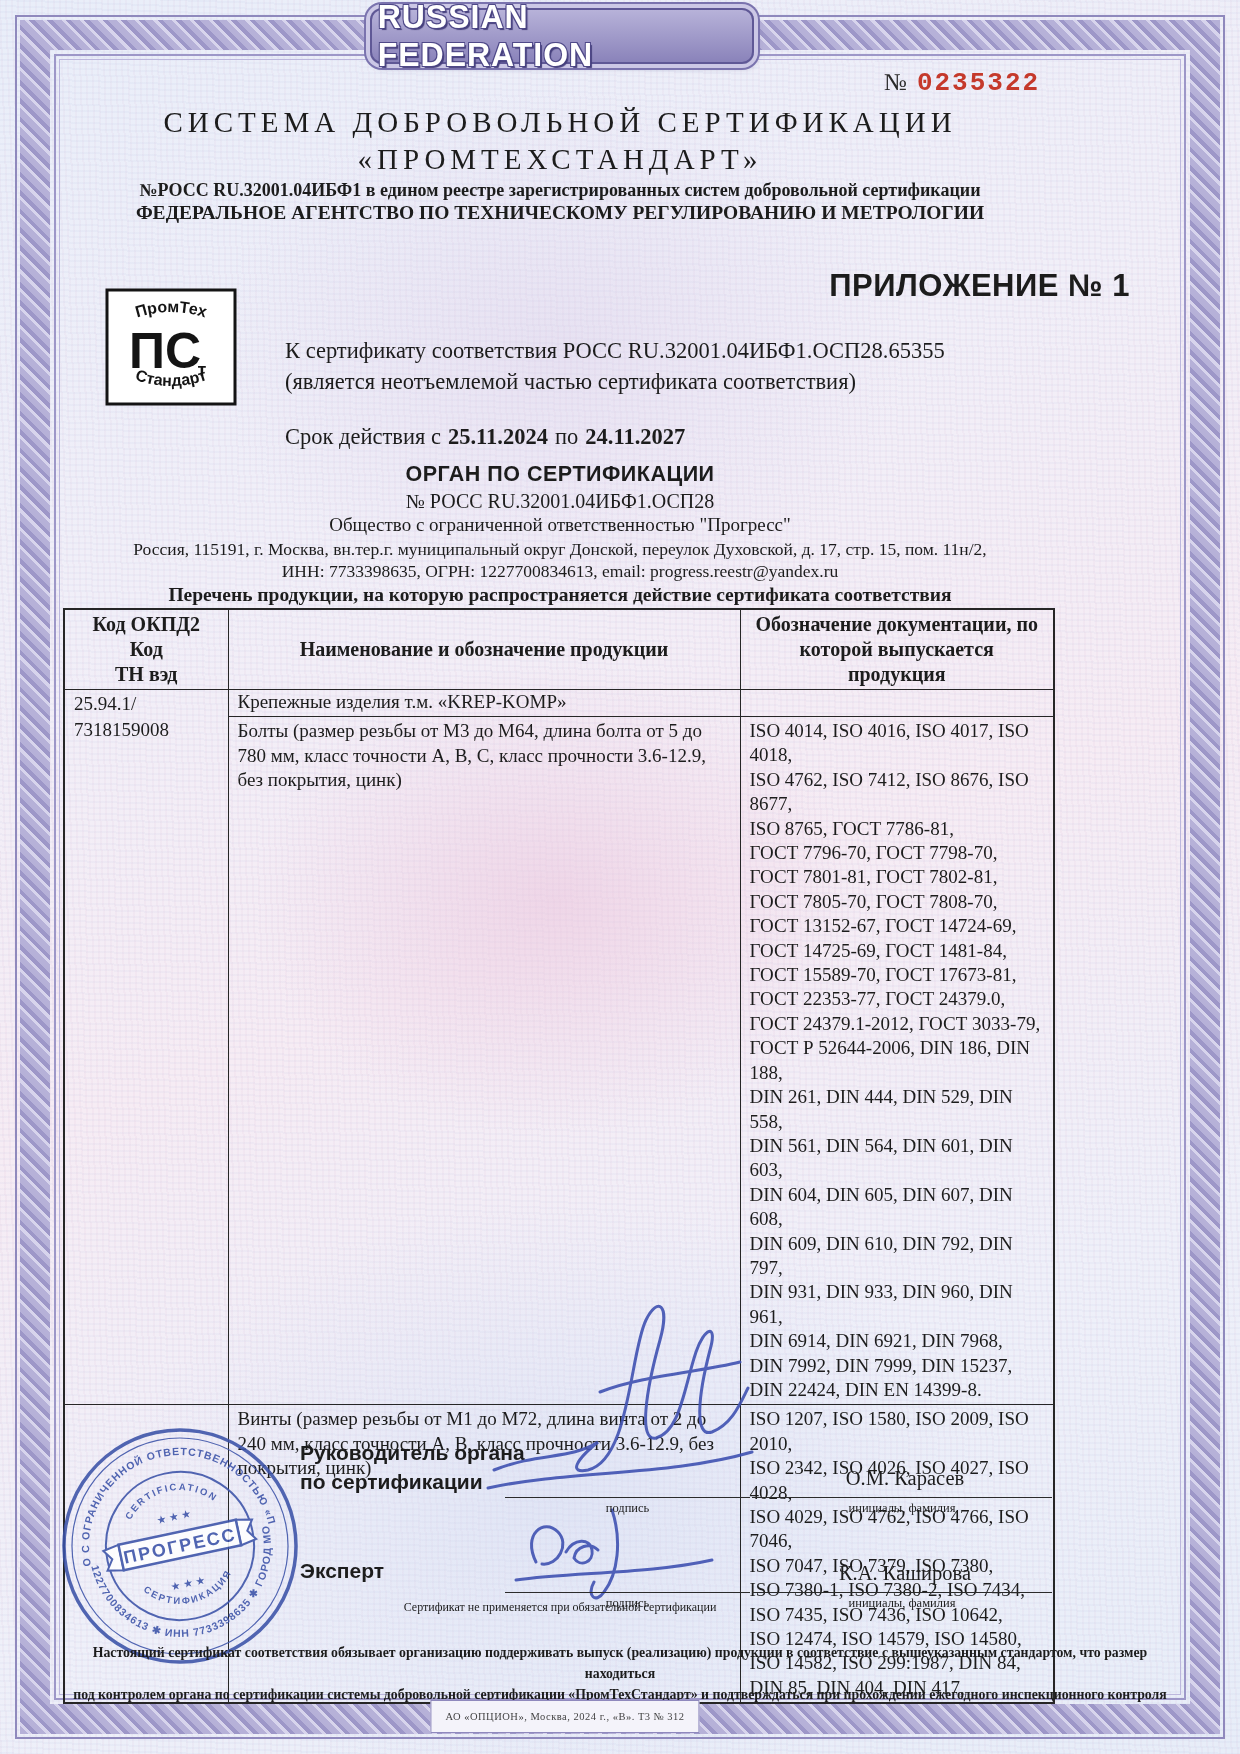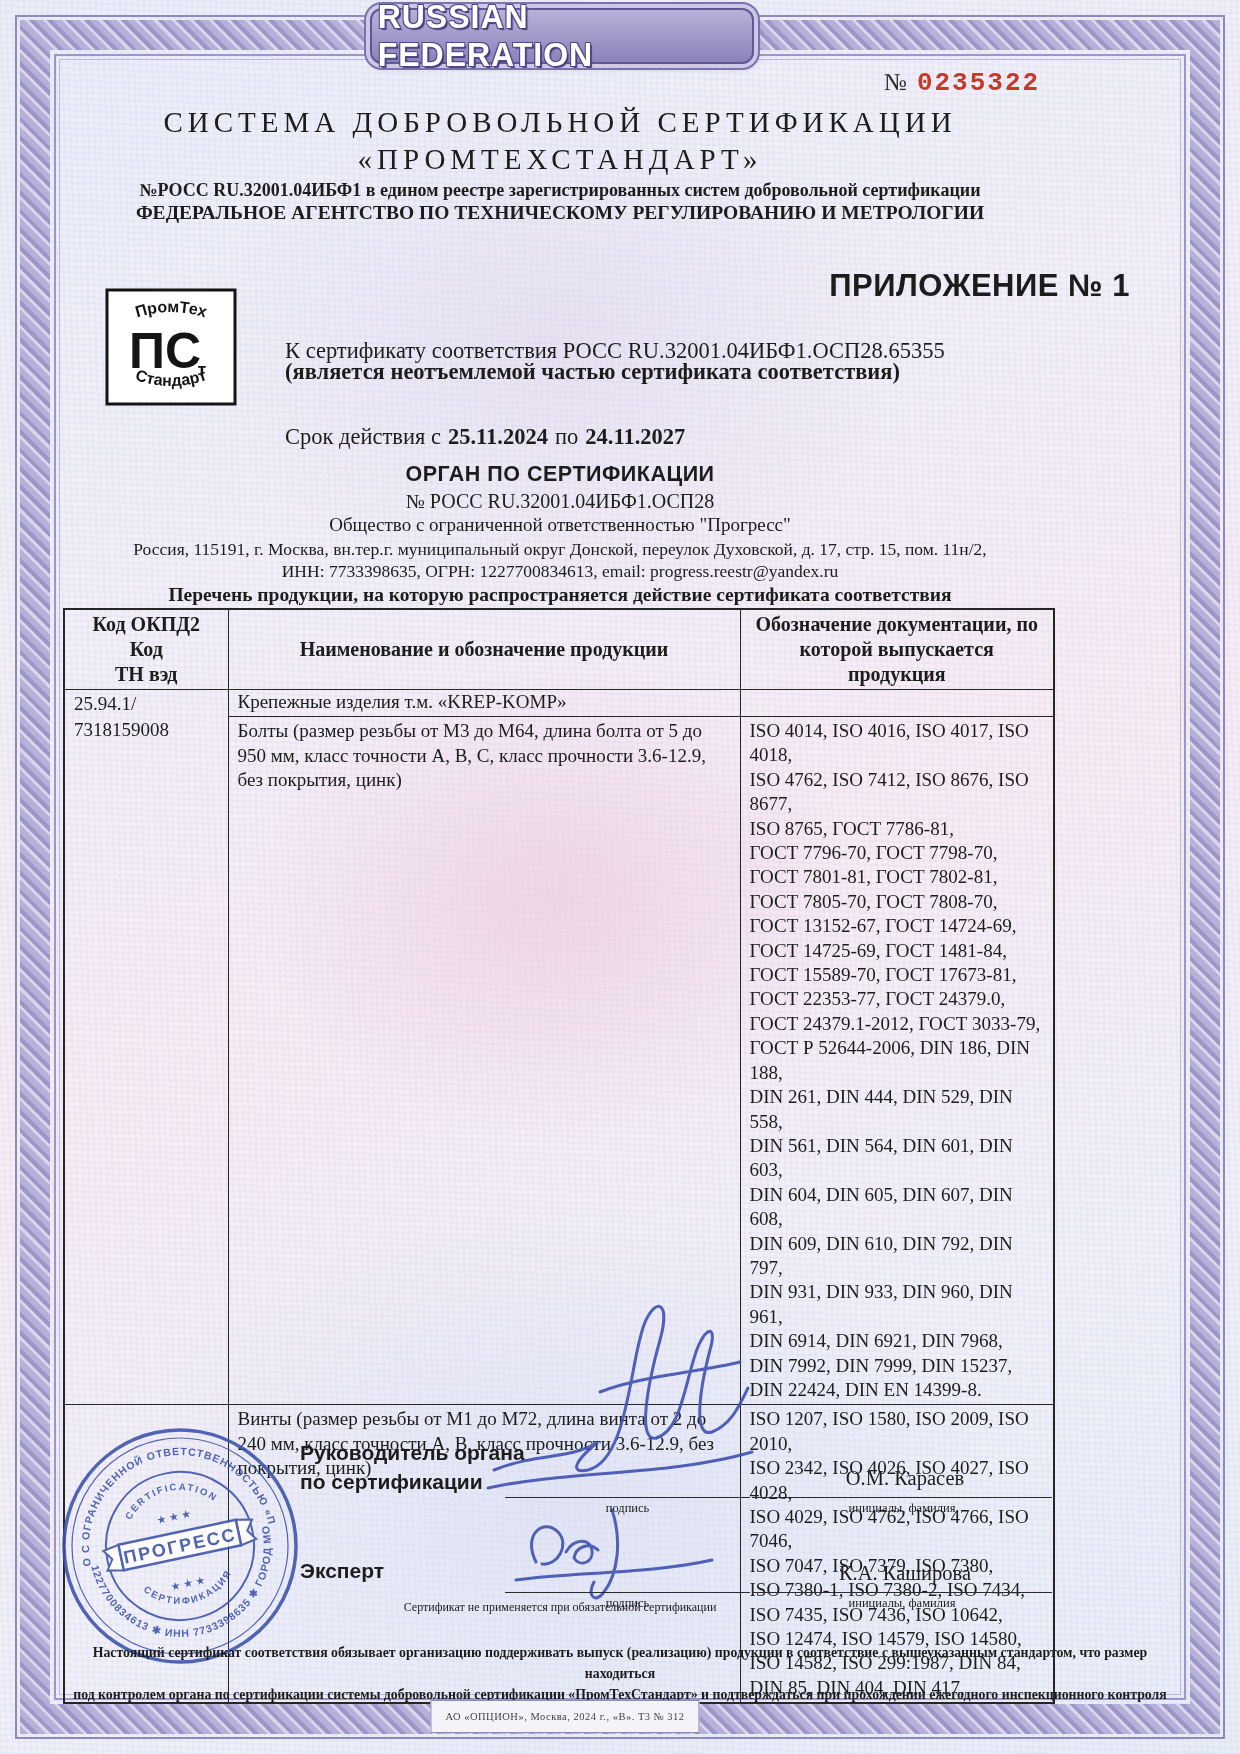--- a/index.html
+++ b/index.html
@@ -42,21 +42,21 @@
   .h-system2 { top:143px; font-size:29px; letter-spacing:5px; }
   .h-registry { top:180px; font-size:18px; font-weight:700; }
   .h-agency { top:202px; font-size:19.5px; font-weight:700; }
 
   .appendix-title { position:absolute; top:268px; left:400px; width:730px; text-align:right;
     font-family:"Liberation Sans", sans-serif; font-size:31px; font-weight:700; letter-spacing:.5px; }
 
   .logo { position:absolute; left:105px; top:288px; }
 
   .to-cert   { position:absolute; left:285px; top:338px; font-size:22.5px; }
-  .integral  { position:absolute; left:285px; top:359px; font-size:22.5px;font-weight:bold; }
+  .integral  { position:absolute; left:285px; top:369px; font-size:22.5px; }
   .validity  { position:absolute; left:285px; top:424px; font-size:22.5px; }
   .validity span { margin-right:7px; }
   .validity .b { font-weight:700; }
 
   .org-title   { top:462px; font-family:"Liberation Sans", sans-serif; font-weight:700; font-size:21.5px; letter-spacing:.5px; }
   .org-number  { top:490px; font-size:20px; }
   .org-name    { top:514px; font-size:19px; }
   .org-address { top:539px; font-size:17.5px; }
   .org-req     { top:561px; font-size:17.5px;text-align:center; }
   .tbl-caption { top:584px; font-size:19.5px; font-weight:700; }
@@ -185,21 +185,21 @@
       </tr>
       <tr class="row-brand">
         <td class="cell-codes" rowspan="2">
           <div>25.94.1/</div>
           <div>7318159008</div>
         </td>
         <td>Крепежные изделия т.м. «KREP-KOMP»</td>
         <td></td>
       </tr>
       <tr class="row-bolts">
-        <td class="cell-product">Болты (размер резьбы от М3 до М64, длина болта от 5 до 950 мм, класс точности А, В, С, класс прочности 3.6-12.9, без покрытия, цинк)</td>
+        <td class="cell-product">Болты (размер резьбы от М3 до М64, длина болта от 5 до 780 мм, класс точности А, В, С, класс прочности 3.6-12.9, без покрытия, цинк)</td>
         <td class="cell-docs">ISO 4014, ISO 4016, ISO 4017, ISO 4018,
 ISO 4762, ISO 7412, ISO 8676, ISO 8677,
 ISO 8765, ГОСТ 7786-81,
 ГОСТ 7796-70, ГОСТ 7798-70,
 ГОСТ 7801-81, ГОСТ 7802-81,
 ГОСТ 7805-70, ГОСТ 7808-70,
 ГОСТ 13152-67, ГОСТ 14724-69,
 ГОСТ 14725-69, ГОСТ 1481-84,
 ГОСТ 15589-70, ГОСТ 17673-81,
 ГОСТ 22353-77, ГОСТ 24379.0,

